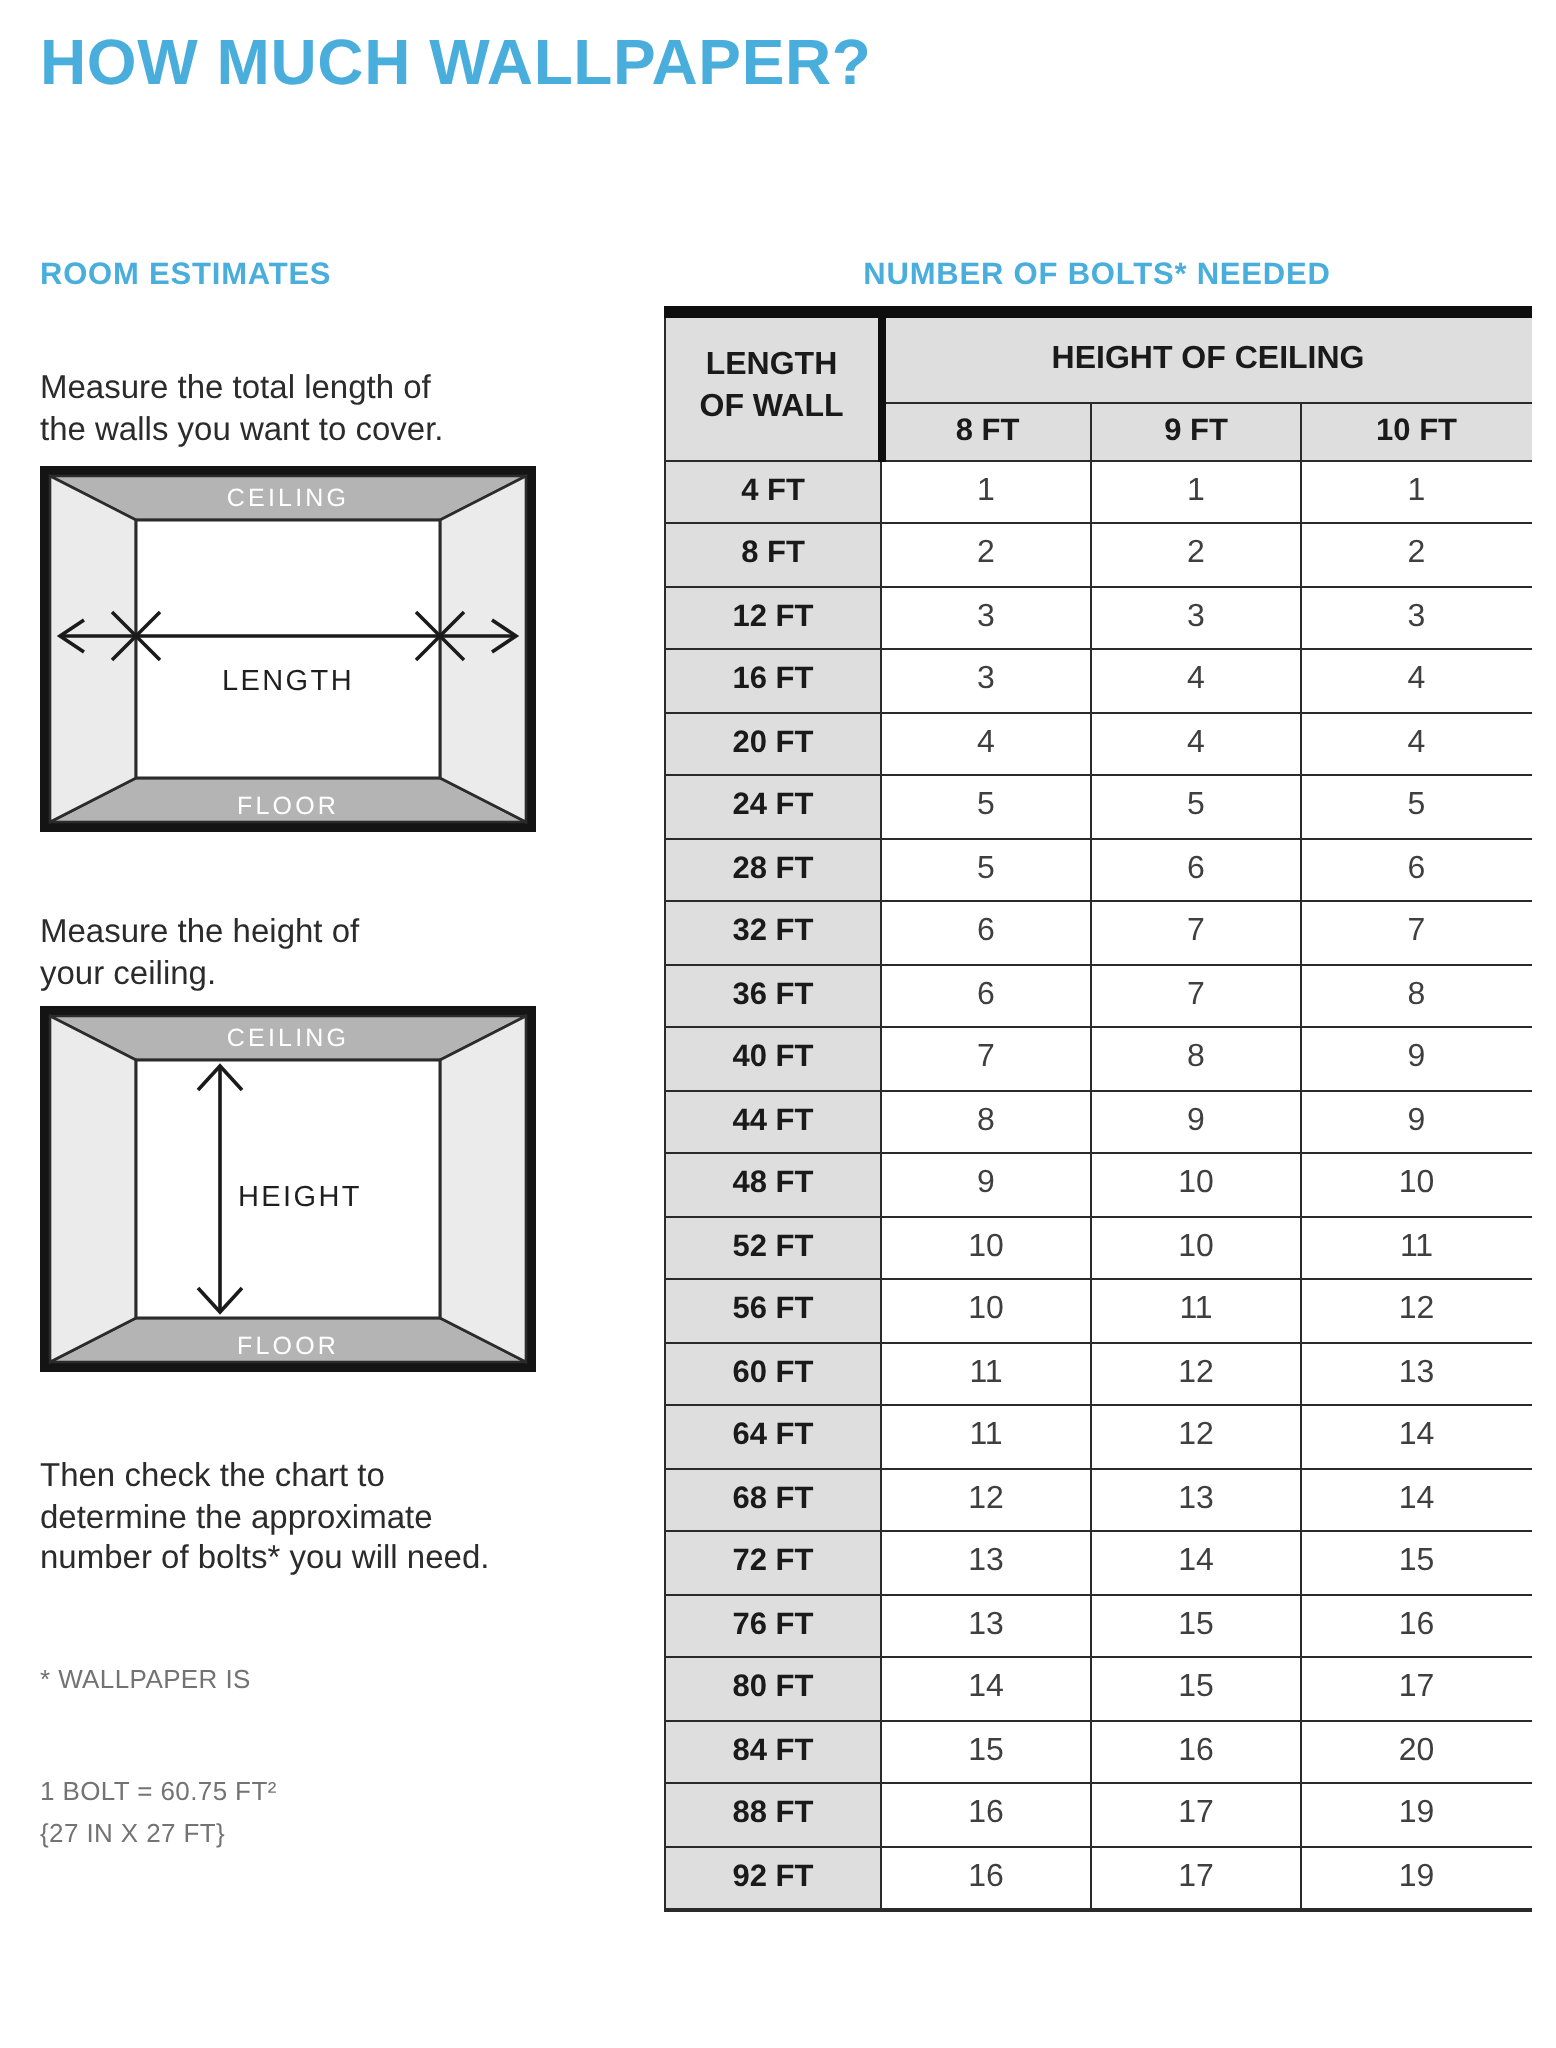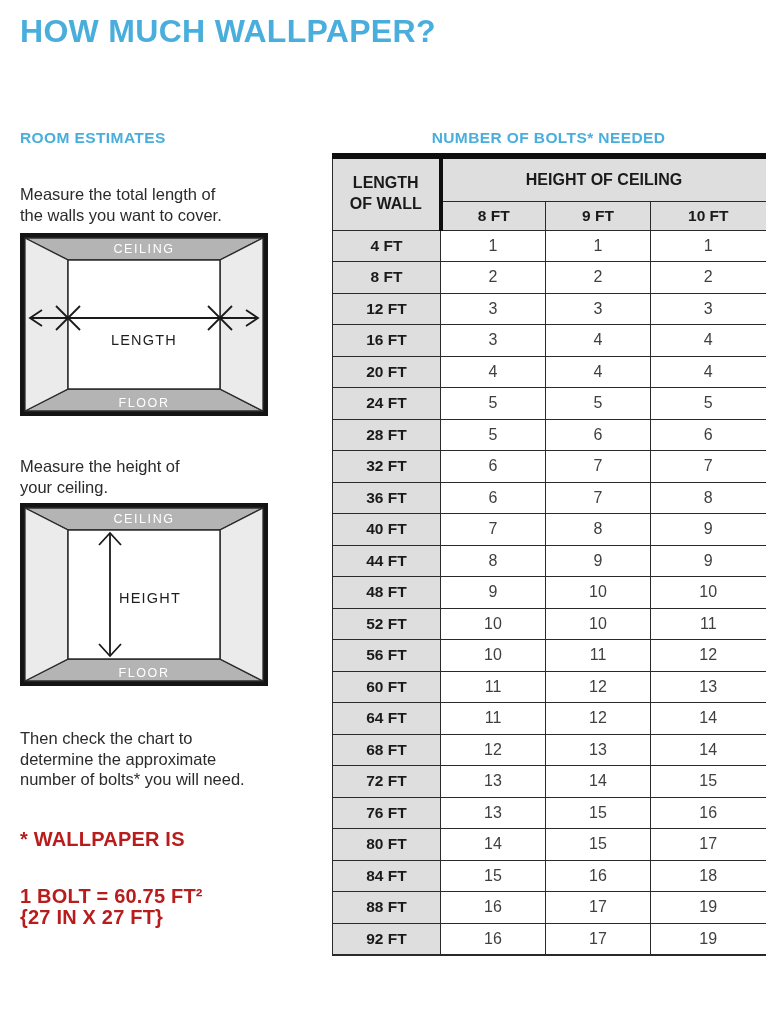--- a/index.html
+++ b/index.html
@@ -28,22 +28,22 @@
   #step3 { top: 710px; }
 
   .diagram { position: absolute; left: 20px; }
   #diagram-length { top: 233px; }
   #diagram-height { top: 503px; }
   svg text { font-family: "Liberation Sans", sans-serif; }
   .band-label { fill: #ffffff; font-size: 12.5px; letter-spacing: 1.6px; }
   .dim-label  { fill: #1f1f1f; font-size: 14.5px; letter-spacing: 1.2px; }
 
   .footnote, .bolt-spec {
-    position: absolute; left: 20px; font-size: 20px; font-weight: bold;
-    color: #b91c1c; line-height: 19.5px; letter-spacing: 0.2px;
+    position: absolute; left: 20px; font-size: 13px; font-weight: normal;
+    color: #737373; line-height: 19.5px; letter-spacing: 0.2px;
   }
   .footnote { top: 830px; }
   .footnote .indent { padding-left: 11px; }
   .bolt-spec { top: 886px; line-height: 20.5px; }
 
   table.bolts {
     position: absolute; left: 332px; top: 153px;
     border-collapse: collapse; table-layout: fixed; width: 433px;
     border-top: 6px solid #0e0e0e;
     border-left: 1.5px solid var(--cell-line);
@@ -277,21 +277,21 @@
         <tr class="data-row">
           <td class="wall-cell">80 FT</td>
           <td class="num-cell">14</td>
           <td class="num-cell">15</td>
           <td class="num-cell">17</td>
         </tr>
         <tr class="data-row">
           <td class="wall-cell">84 FT</td>
           <td class="num-cell">15</td>
           <td class="num-cell">16</td>
-          <td class="num-cell">18</td>
+          <td class="num-cell">20</td>
         </tr>
         <tr class="data-row">
           <td class="wall-cell">88 FT</td>
           <td class="num-cell">16</td>
           <td class="num-cell">17</td>
           <td class="num-cell">19</td>
         </tr>
         <tr class="data-row">
           <td class="wall-cell">92 FT</td>
           <td class="num-cell">16</td>

